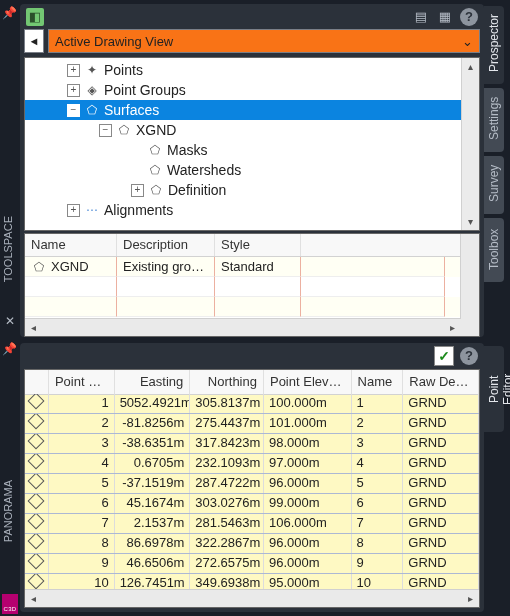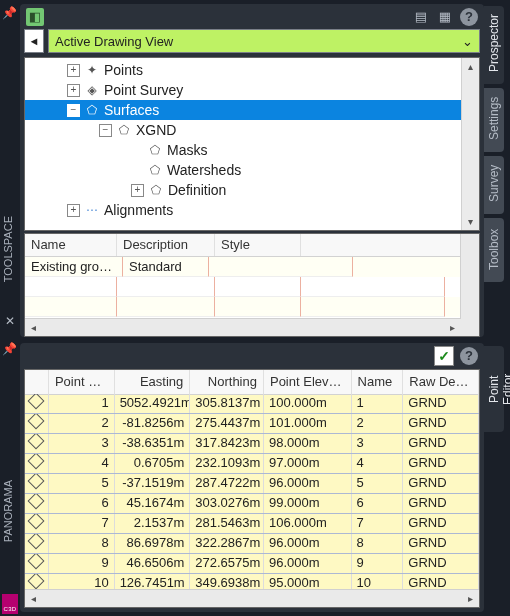--- a/index.html
+++ b/index.html
@@ -123,21 +123,21 @@
     width: 18px;
     background: #fff;
     border: 1px solid #7a7f88;
     display: flex;
     align-items: center;
     justify-content: center;
     font-size: 11px;
   }
   .dropdown {
     flex: 1;
-    background: #bef264;
+    background: #f97316;
     border: 1px solid #7a7f88;
     display: flex;
     align-items: center;
     justify-content: space-between;
     padding: 0 6px;
     font-size: 13px;
   }
 
   .tree-outer {
     margin: 4px 4px 0 4px;
@@ -315,21 +315,21 @@
           <span class="sp"></span>
           <span class="xp">+</span>
         <span class="ticon">✦</span>
         <span>Points</span>
       </div>
       <div class="tree-row">
         <span class="sp"></span>
           <span class="sp"></span>
           <span class="xp">+</span>
         <span class="ticon">◈</span>
-        <span>Point Survey</span>
+        <span>Point Groups</span>
       </div>
       <div class="tree-row selected">
         <span class="sp"></span>
           <span class="sp"></span>
           <span class="xp" style="background:#fff;border-color:#fff;color:#555">−</span>
         <span class="ticon" style="color:#fff">⬠</span>
         <span>Surfaces</span>
       </div>
       <div class="tree-row">
         <span class="sp"></span>
@@ -387,20 +387,21 @@
     </div>
 
     <div class="grid-outer">
       <div class="grid-header">
         <div class="gh-cell cN">Name</div>
         <div class="gh-cell cD">Description</div>
         <div class="gh-cell cS">Style</div>
       </div>
       <div id="grid-rows">
           <div class="grid-row">
+            <div class="g-cell cN"><span class="ticon">⬠</span>XGND</div>
             <div class="g-cell cD">Existing ground s</div>
             <div class="g-cell cS">Standard</div>
             <div class="g-cell cSD"></div>
           </div>
           <div class="grid-row">
             <div class="g-cell cN"></div>
             <div class="g-cell cD"></div>
             <div class="g-cell cS"></div>
             <div class="g-cell cSD"></div>
           </div>

